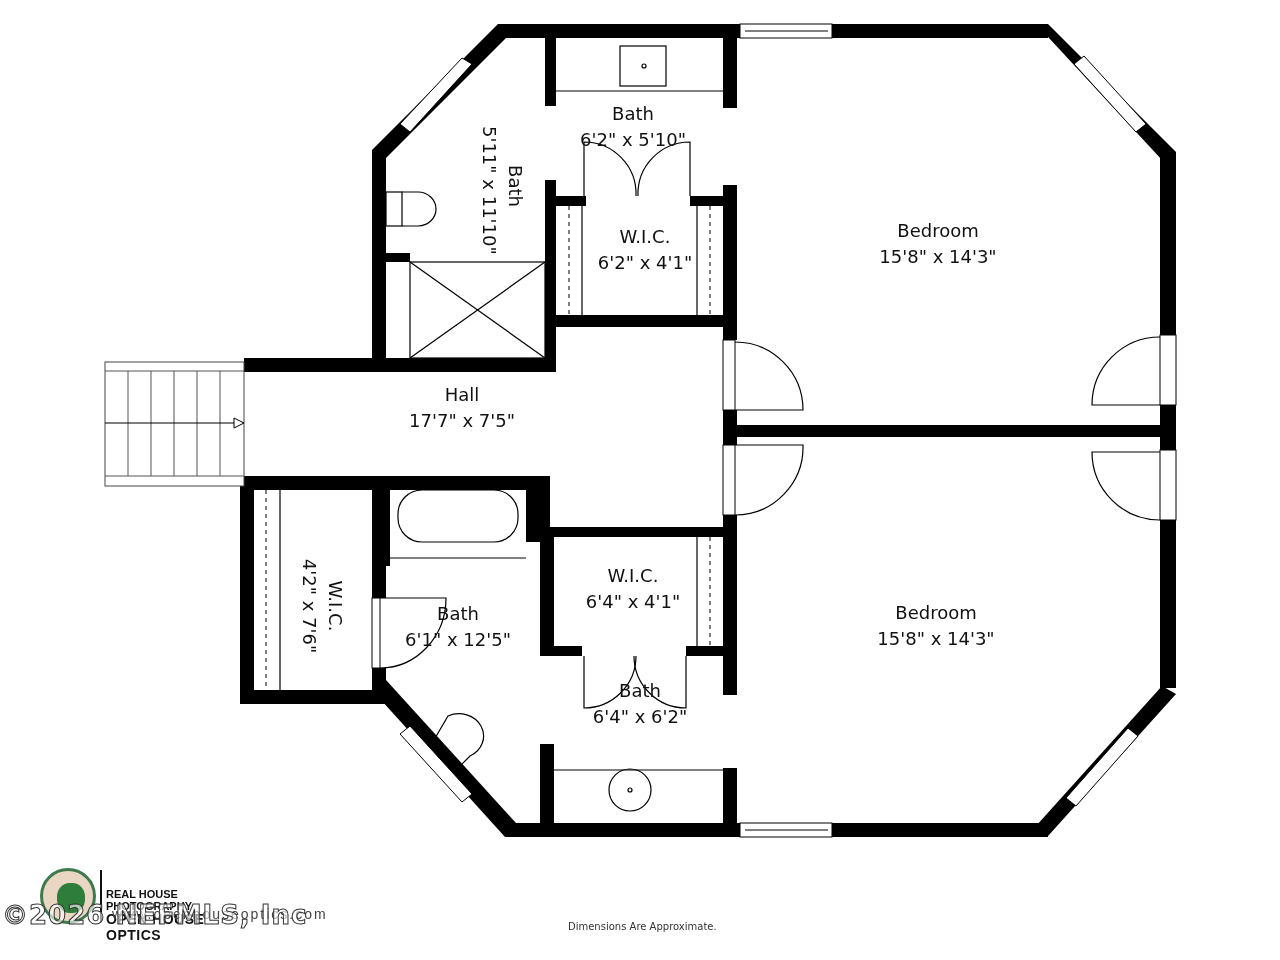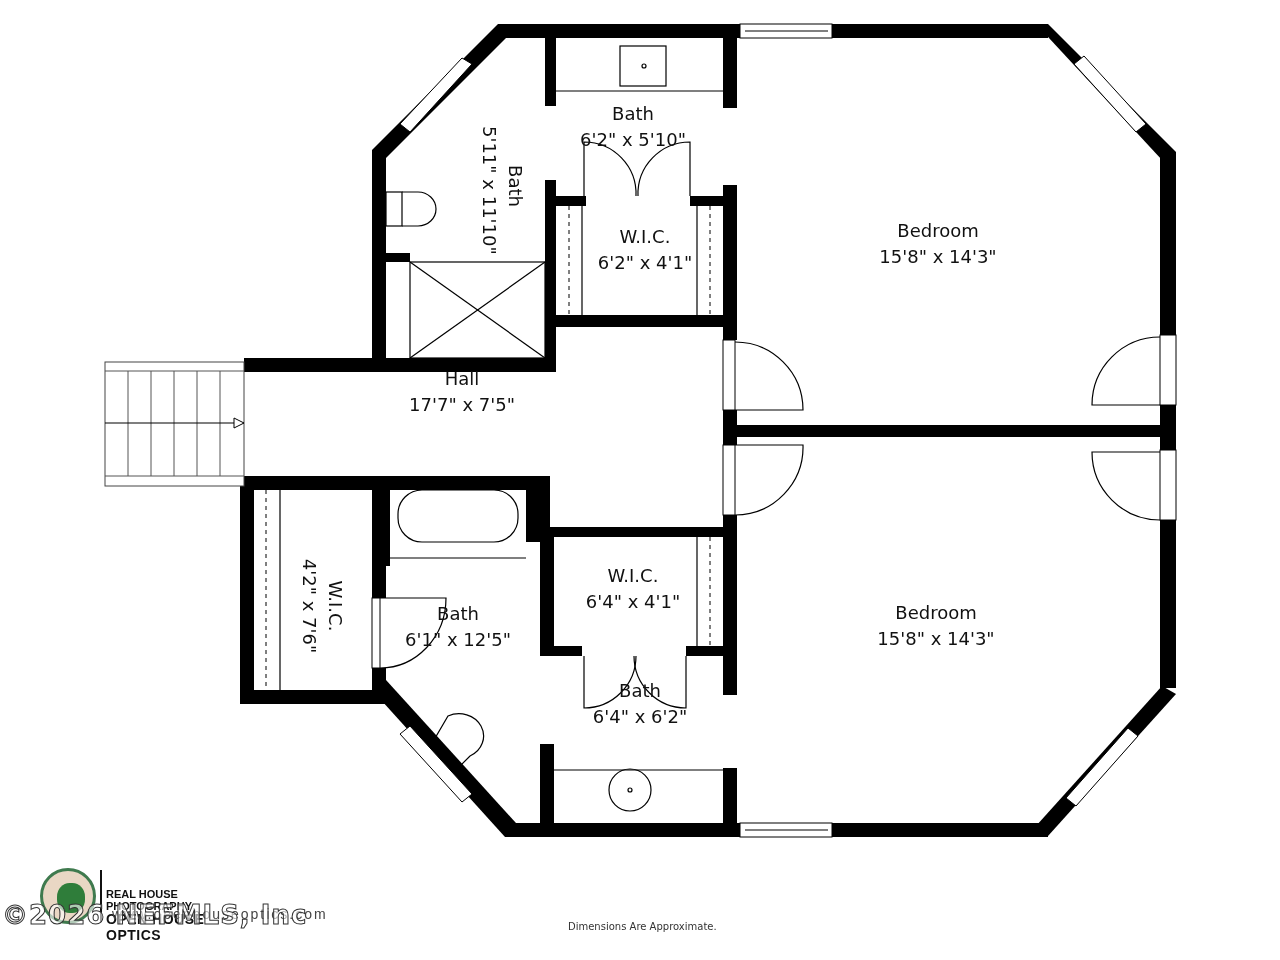--- a/index.html
+++ b/index.html
@@ -195,21 +195,21 @@
   <span>6'2" x 5'10"</span>
 </div>
 <div class="lbl" style="left:575px; top:224px; width:140px;">
   <span>W.I.C.</span>
   <span>6'2" x 4'1"</span>
 </div>
 <div class="lbl" style="left:868px; top:218px; width:140px;">
   <span>Bedroom</span>
   <span>15'8" x 14'3"</span>
 </div>
-<div class="lbl" style="left:392px; top:366px; width:140px;">
+<div class="lbl" style="left:392px; top:382px; width:140px;">
   <span>Hall</span>
   <span>17'7" x 7'5"</span>
 </div>
 <div class="lbl rot" style="left:262px; top:580px; width:120px;">
   <span>W.I.C.</span>
   <span>4'2" x 7'6"</span>
 </div>
 <div class="lbl" style="left:388px; top:601px; width:140px;">
   <span>Bath</span>
   <span>6'1" x 12'5"</span>

